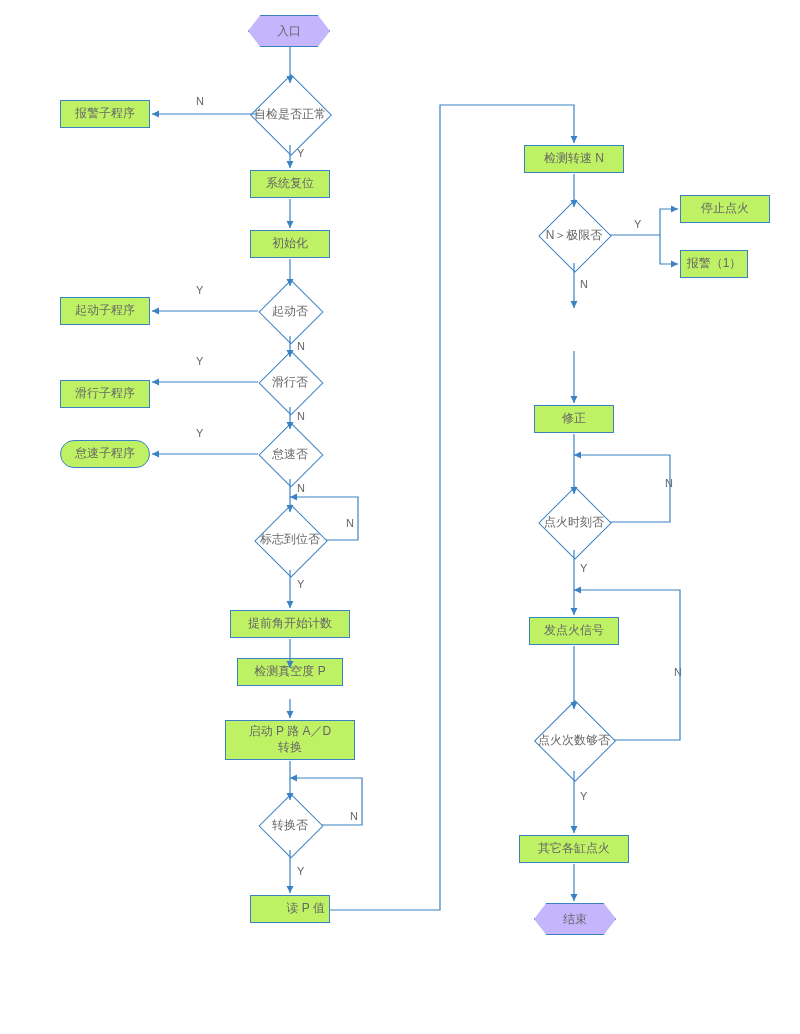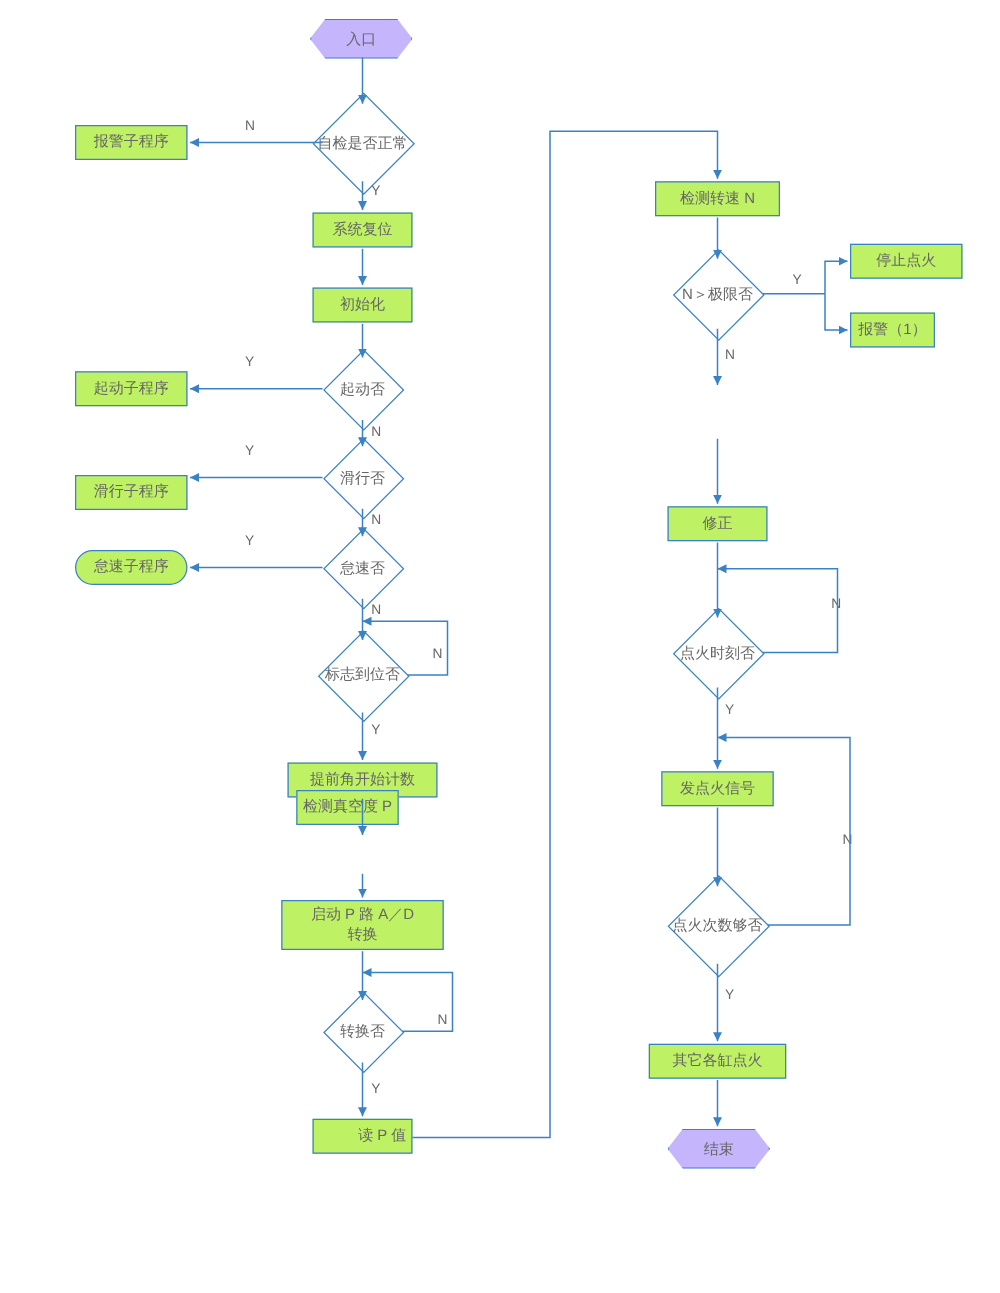--- a/index.html
+++ b/index.html
@@ -117,21 +117,21 @@
   <div class="diamond" style="left:268px; top:432px; width:44px; height:44px;"></div>
   <div class="diamond-text" style="left:250px; top:440px; width:80px; height:28px;">怠速否</div>
 
   <div class="diamond" style="left:265px; top:515px; width:50px; height:50px;"></div>
   <div class="diamond-text" style="left:240px; top:525px; width:100px; height:28px;">标志到位否</div>
 
   <div class="box" style="left:230px; top:610px; width:120px; height:28px;">
     <span>提前角开始计数</span>
   </div>
 
-  <div class="box" style="left:237px; top:632px; width:82px; height:28px;">
+  <div class="box" style="left:237px; top:658px; width:106px; height:28px;">
     <span>检测真空度 P</span>
   </div>
 
   <div class="box" style="left:225px; top:720px; width:130px; height:40px; white-space:pre-line;">
     <span>启动 P 路 A／D
 转换</span>
   </div>
 
   <div class="diamond" style="left:268px; top:803px; width:44px; height:44px;"></div>
   <div class="diamond-text" style="left:250px; top:811px; width:80px; height:28px;">转换否</div>

